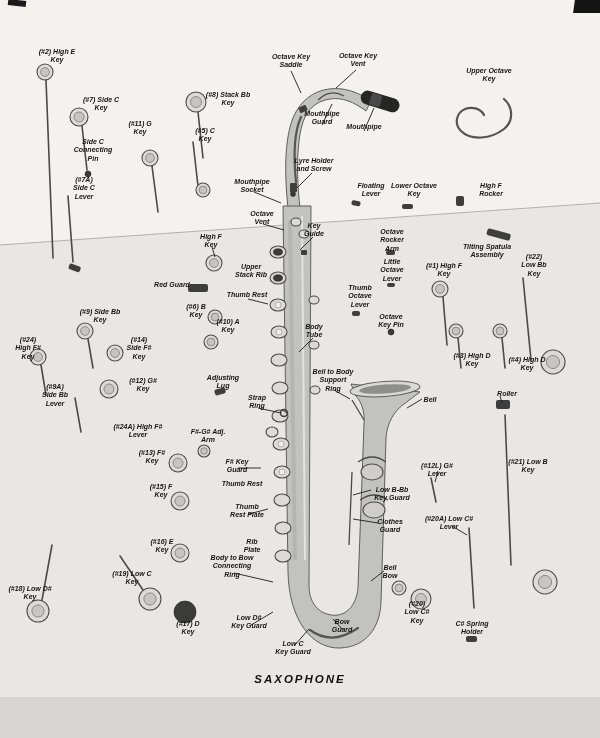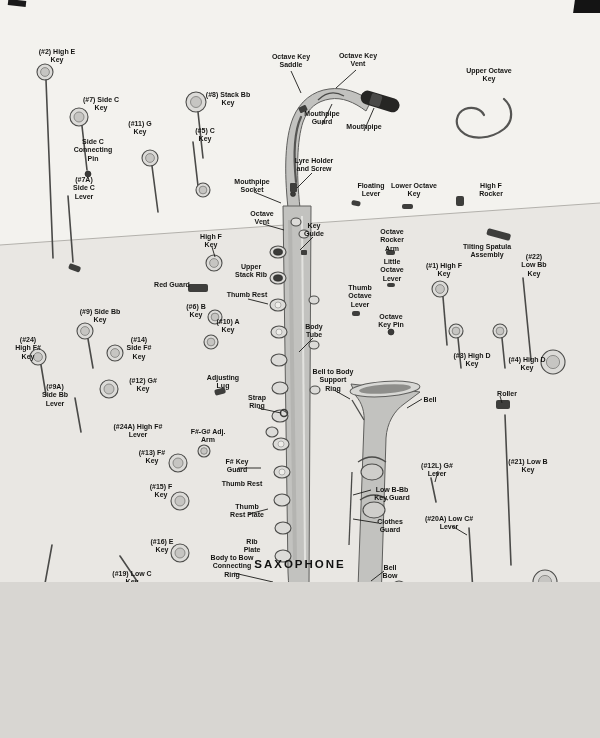--- a/index.html
+++ b/index.html
@@ -1,17 +1,17 @@
 <!DOCTYPE html>
 <html><head>
 <meta charset="utf-8">
 <style>
   html,body{margin:0;padding:0;background:#d8d6d2;}
-  .stage{position:relative;width:600px;height:582px;background:#e9e7e3;overflow:hidden;
-         font-family:"Liberation Sans",sans-serif;}
+  .stage{position:relative;width:600px;height:697px;background:#e9e7e3;overflow:hidden;
+         font-family:"Liberation Sans",sans-serif;font-style:italic;}
   svg.art{position:absolute;left:0;top:0;width:600px;height:738px;}
   
   .metal{fill:#c2c2bf;stroke:#5f5f5d;stroke-width:1;}
   .rim{fill:#d8d8d5;stroke:#5f5f5d;stroke-width:1;}
   .cup-outer{fill:#dcdbd8;stroke:#4c4c4a;stroke-width:1.1;}
   .cup-inner{fill:#c6c5c2;stroke:#6e6e6c;stroke-width:.7;}
   .cupBig{fill:#cfcecb;stroke:#4c4c4a;stroke-width:1.1;}
   .pearl{fill:#eeede9;stroke:#8a8a88;stroke-width:.6;}
   .pad{fill:#3b3b39;stroke:#1f1f1d;stroke-width:.6;}
   .rod{stroke:#4a4a48;stroke-width:1.6;stroke-linecap:round;fill:none;}

